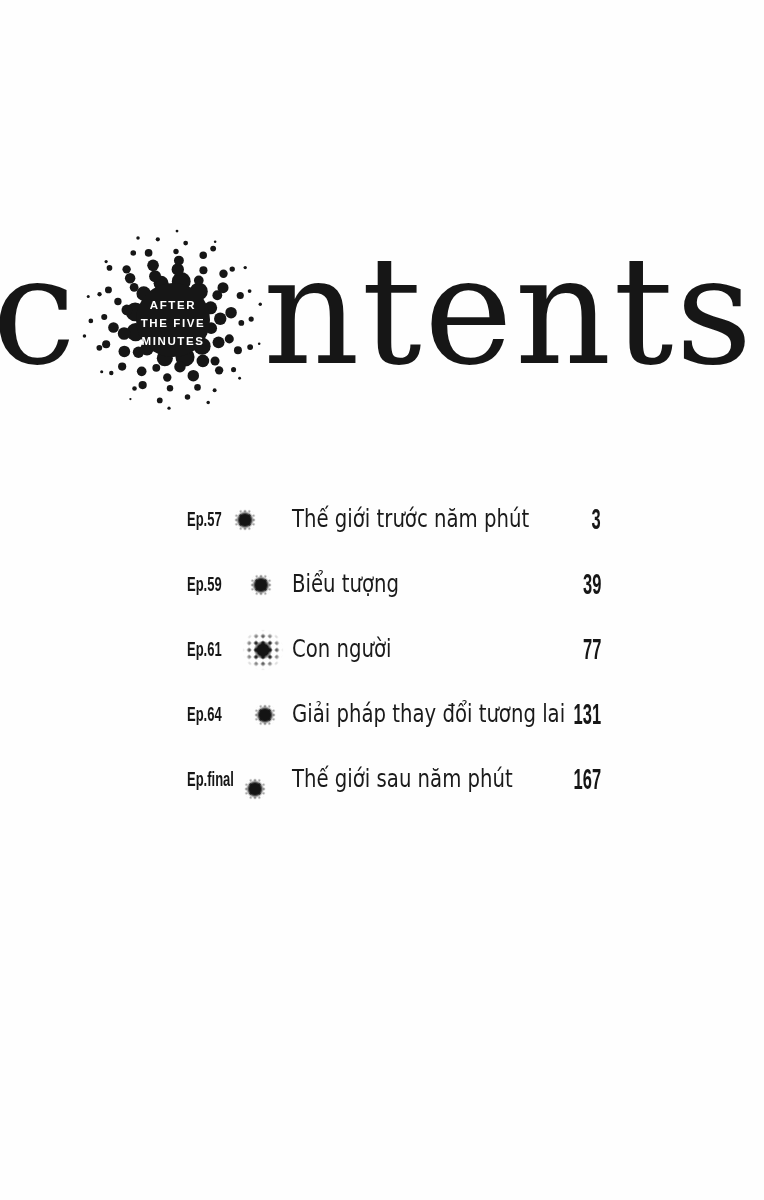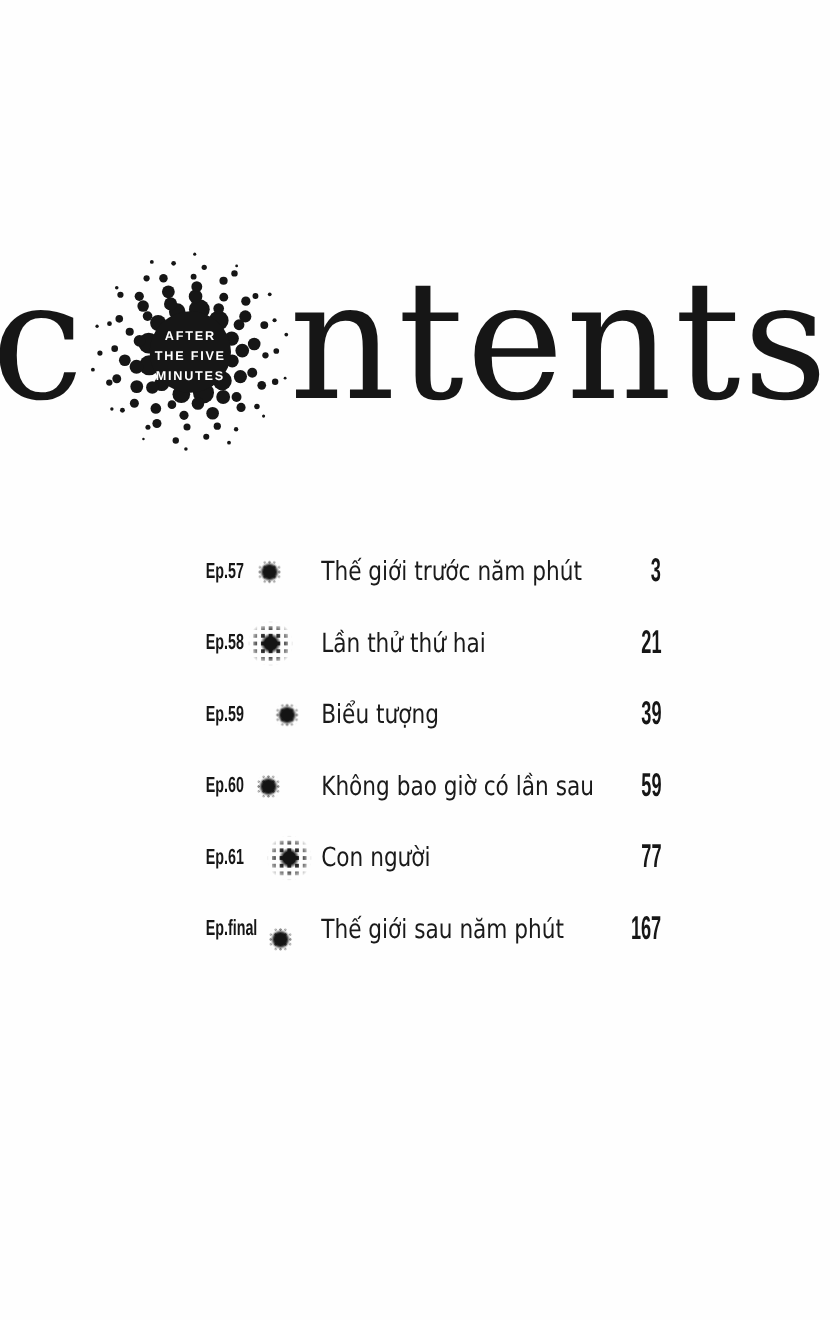--- a/index.html
+++ b/index.html
@@ -185,50 +185,44 @@
 
   <main class="toc">
 
     <div class="row">
       <span class="ep">Ep.57</span>
       <span class="dot small" style="left:245px"></span>
       <span class="title">Thế giới trước năm phút</span>
       <span class="pg">3</span>
     </div>
 
-    <div class="row">
-      <span class="ep">Ep.58</span>
-      <span class="dot grid" style="left:246px"></span>
-      <span class="title">Lần thử thứ hai</span>
-      <span class="pg">21</span>
-    </div>
 
     <div class="row">
       <span class="ep">Ep.59</span>
       <span class="dot small" style="left:261px"></span>
       <span class="title">Biểu tượng</span>
       <span class="pg">39</span>
     </div>
 
-    <div class="row">
-      <span class="ep">Ep.60</span>
-      <span class="dot small" style="left:244px"></span>
-      <span class="title">Không bao giờ có lần sau</span>
-      <span class="pg">59</span>
-    </div>
 
     <div class="row">
       <span class="ep">Ep.61</span>
       <span class="dot grid" style="left:263px"></span>
       <span class="title">Con người</span>
       <span class="pg">77</span>
     </div>
 
 
 
+    <div class="row">
+      <span class="ep">Ep.64</span>
+      <span class="dot small" style="left:265px"></span>
+      <span class="title">Giải pháp thay đổi tương lai</span>
+      <span class="pg">131</span>
+    </div>
 
 
     <div class="row">
       <span class="ep">Ep.final</span>
       <span class="dot small low" style="left:255px"></span>
       <span class="title">Thế giới sau năm phút</span>
       <span class="pg">167</span>
     </div>
 
   </main>

